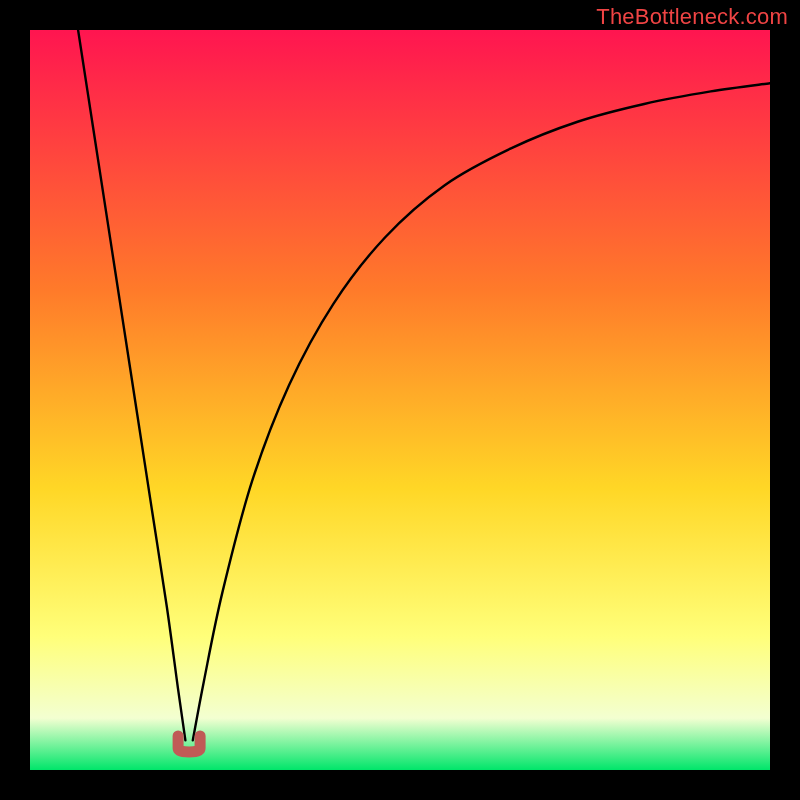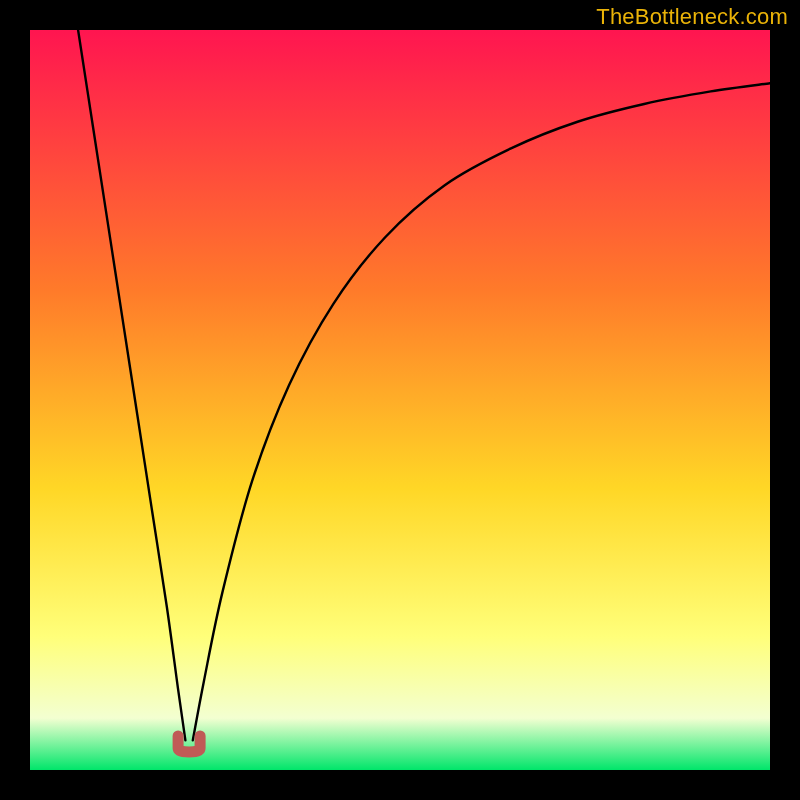--- a/index.html
+++ b/index.html
@@ -22,21 +22,21 @@
     left: 30px;
     top: 30px;
     width: 740px;
     height: 740px;
     overflow: hidden;
   }
   .watermark {
     position: absolute;
     top: 4px;
     right: 12px;
-    color: #eab308;
+    color: #ef4444;
     font-size: 22px;
     font-weight: 400;
     letter-spacing: 0.2px;
     z-index: 10;
   }
   svg { display: block; }
 </style>
 </head>
 <body>
 

